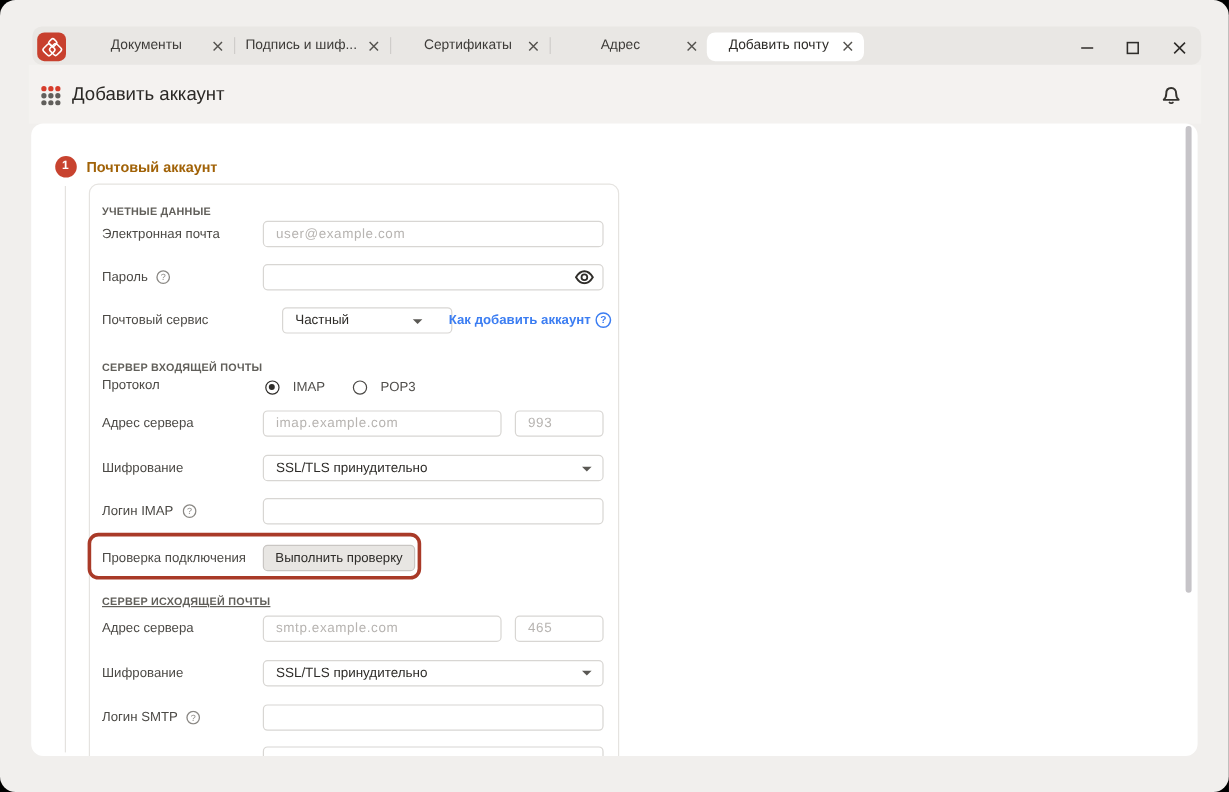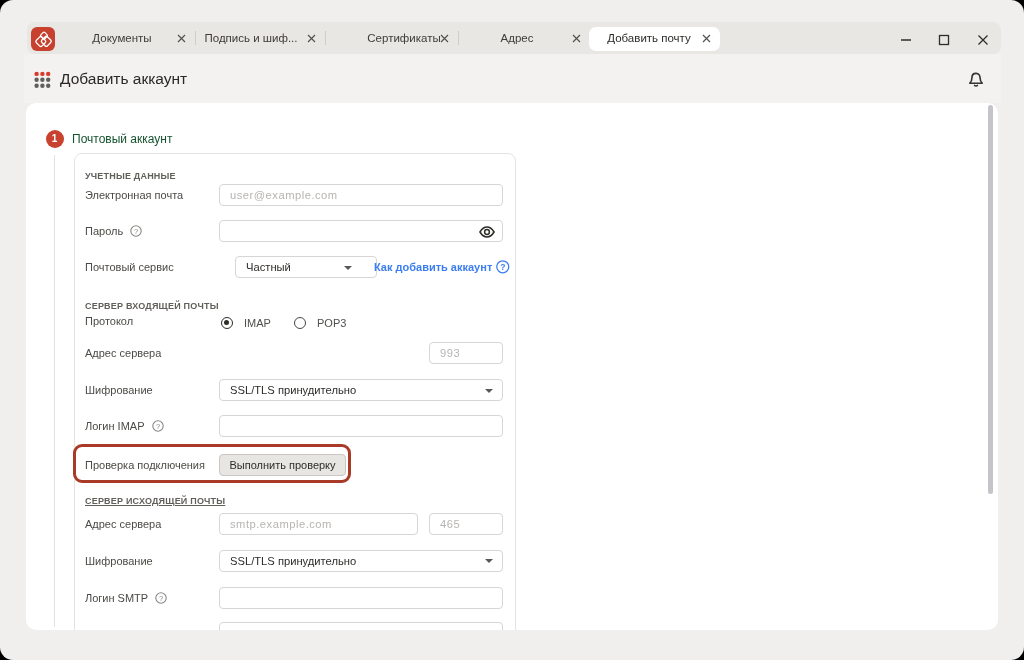--- a/index.html
+++ b/index.html
@@ -8,21 +8,21 @@
 .toolband { position:absolute; left:24px; top:54px; width:977px; height:49px; background:#f4f2f0; }
 .tabstrip { position:absolute; left:27px; top:22px; width:974px; height:32px; background:#e9e7e4; border-radius:8px; }
 .logo { position:absolute; left:31px; top:27px; width:24px; height:24px; background:#c8402e; border-radius:6px; }
 .tabtxt { position:absolute; top:22px; height:32px; display:flex; align-items:center; font-size:11.5px; color:#3e3c39; white-space:nowrap; transform:translateX(-50%); }
 .tclose { position:absolute; top:22px; height:32px; width:16px; display:flex; align-items:center; justify-content:center; }
 .tsep { position:absolute; top:31px; width:1px; height:14px; background:#cfcdca; }
 .activetab { position:absolute; left:589px; top:27px; width:131px; height:24px; background:#fff; border-radius:7px; }
 .winctl { position:absolute; top:28px; width:24px; height:24px; display:flex; align-items:center; justify-content:center; }
 .panel { position:absolute; left:26px; top:103px; width:972px; height:527px; background:#fff; border-radius:10px; overflow:hidden; }
 .stepc { position:absolute; left:19.5px; top:26.5px; width:18px; height:18px; border-radius:50%; background:#c8432f; color:#fff; font-size:10px; font-weight:bold; display:flex; align-items:center; justify-content:center; }
-.steptxt { position:absolute; left:46px; top:28px; height:15px; font-size:12px; color:#14532d; display:flex; align-items:center; }
+.steptxt { position:absolute; left:46px; top:28px; height:15px; font-size:12px; color:#a16207; display:flex; align-items:center;font-weight:bold; }
 .stepline { position:absolute; left:28px; top:52px; width:1px; height:472px; background:#e4e2df; }
 .card { position:absolute; left:48px; top:50px; width:442px; height:600px; border:1px solid #e5e3e0; border-radius:8px; background:#fff; }
 .sect { position:absolute; font-size:9px; font-weight:bold; letter-spacing:0.2px; color:#615f5a; }
 .lbl { position:absolute; left:59px; height:22px; font-size:11px; color:#4c4a46; display:flex; align-items:center; white-space:nowrap; }
 .lbl svg { margin-left:7px; }
 .inp { position:absolute; height:22px; background:#fff; border:1px solid #d8d6d3; border-radius:4px; font-size:11.2px; color:#2e2c29; display:flex; align-items:center; padding:0 10px; white-space:nowrap; }
 .ph { color:#b7b4b1; letter-spacing:0.5px; }
 .caret { position:absolute; width:0; height:0; border-left:4px solid transparent; border-right:4px solid transparent; border-top:4.4px solid #5a5854; }
 .link { position:absolute; font-size:11px; color:#3b7df2; white-space:nowrap; display:flex; align-items:center; height:22px;font-weight:bold; }
 .link svg { margin-left:4px; }
@@ -41,21 +41,21 @@
     <svg width="24" height="24" viewBox="0 0 24 24">
       <g fill="none" stroke="#fff" stroke-width="1.3">
         <rect x="-4" y="-4" width="8" height="8" rx="1.8" transform="translate(9.8,14.5) rotate(45)"></rect>
         <rect x="-4" y="-4" width="8" height="8" rx="1.8" transform="translate(15.3,14.3) rotate(45)"></rect>
         <rect x="-2.8" y="-2.8" width="5.6" height="5.6" rx="1.4" transform="translate(13,8.6) rotate(45)"></rect>
       </g>
     </svg>
   </div>
   <div class="tabtxt" style="left:122px;">Документы</div>
   <div class="tabtxt" style="left:251px;">Подпись и шиф...</div>
-  <div class="tabtxt" style="left:390px;margin-left:14px;">Сертификаты</div>
+  <div class="tabtxt" style="left:390px;">Сертификаты</div>
   <div class="tabtxt" style="left:517px;">Адрес</div>
   <div class="tabtxt" style="left:649px; color:#2e2c29;">Добавить почту</div>
   <div class="tclose" style="left:173px;">
       <svg width="9" height="9" viewBox="0 0 9 9">
         <path d="M1 1 L8 8 M8 1 L1 8" stroke="#54524e" stroke-width="1.2"></path>
       </svg>
     </div>
   <div class="tclose" style="left:303px;">
       <svg width="9" height="9" viewBox="0 0 9 9">
         <path d="M1 1 L8 8 M8 1 L1 8" stroke="#54524e" stroke-width="1.2"></path>
@@ -156,20 +156,23 @@
     <div class="sect" style="left:59px; top:198px;">СЕРВЕР ВХОДЯЩЕЙ ПОЧТЫ</div>
     <div class="lbl" style="top:207px;">Протокол</div>
     <div class="radio" style="left:195px; top:214px; border:1.3px solid #2f2d2a;">
         <div style="position:absolute; left:2.2px; top:2.2px; width:5px; height:5px; border-radius:50%; background:#2f2d2a;"></div>
       </div>
     <div class="lbl" style="left:218px; top:208.5px; color:#514f4c;">IMAP</div>
     <div class="radio" style="left:267.5px; top:214px; border:1.3px solid #4a4845;"></div>
     <div class="lbl" style="left:291px; top:208.5px; color:#514f4c;">POP3</div>
 
     <div class="lbl" style="top:239px;">Адрес сервера</div>
+    <div class="inp" style="left:193px; top:239px; width:199px;">
+        <span class="ph">imap.example.com</span>
+      </div>
     <div class="inp" style="left:403px; top:239px; width:74px;">
         <span class="ph">993</span>
       </div>
 
     <div class="lbl" style="top:276px;">Шифрование</div>
     <div class="inp" style="left:193px; top:276px; width:284px;">SSL/TLS принудительно</div>
     <div class="caret" style="left:458.5px; top:285.5px;"></div>
 
     <div class="lbl" style="top:312px;">Логин IMAP<svg width="12" height="12" viewBox="0 0 12 12">
           <circle cx="6" cy="6" r="5.2" fill="none" stroke="#8a8884" stroke-width="1.1"></circle>

